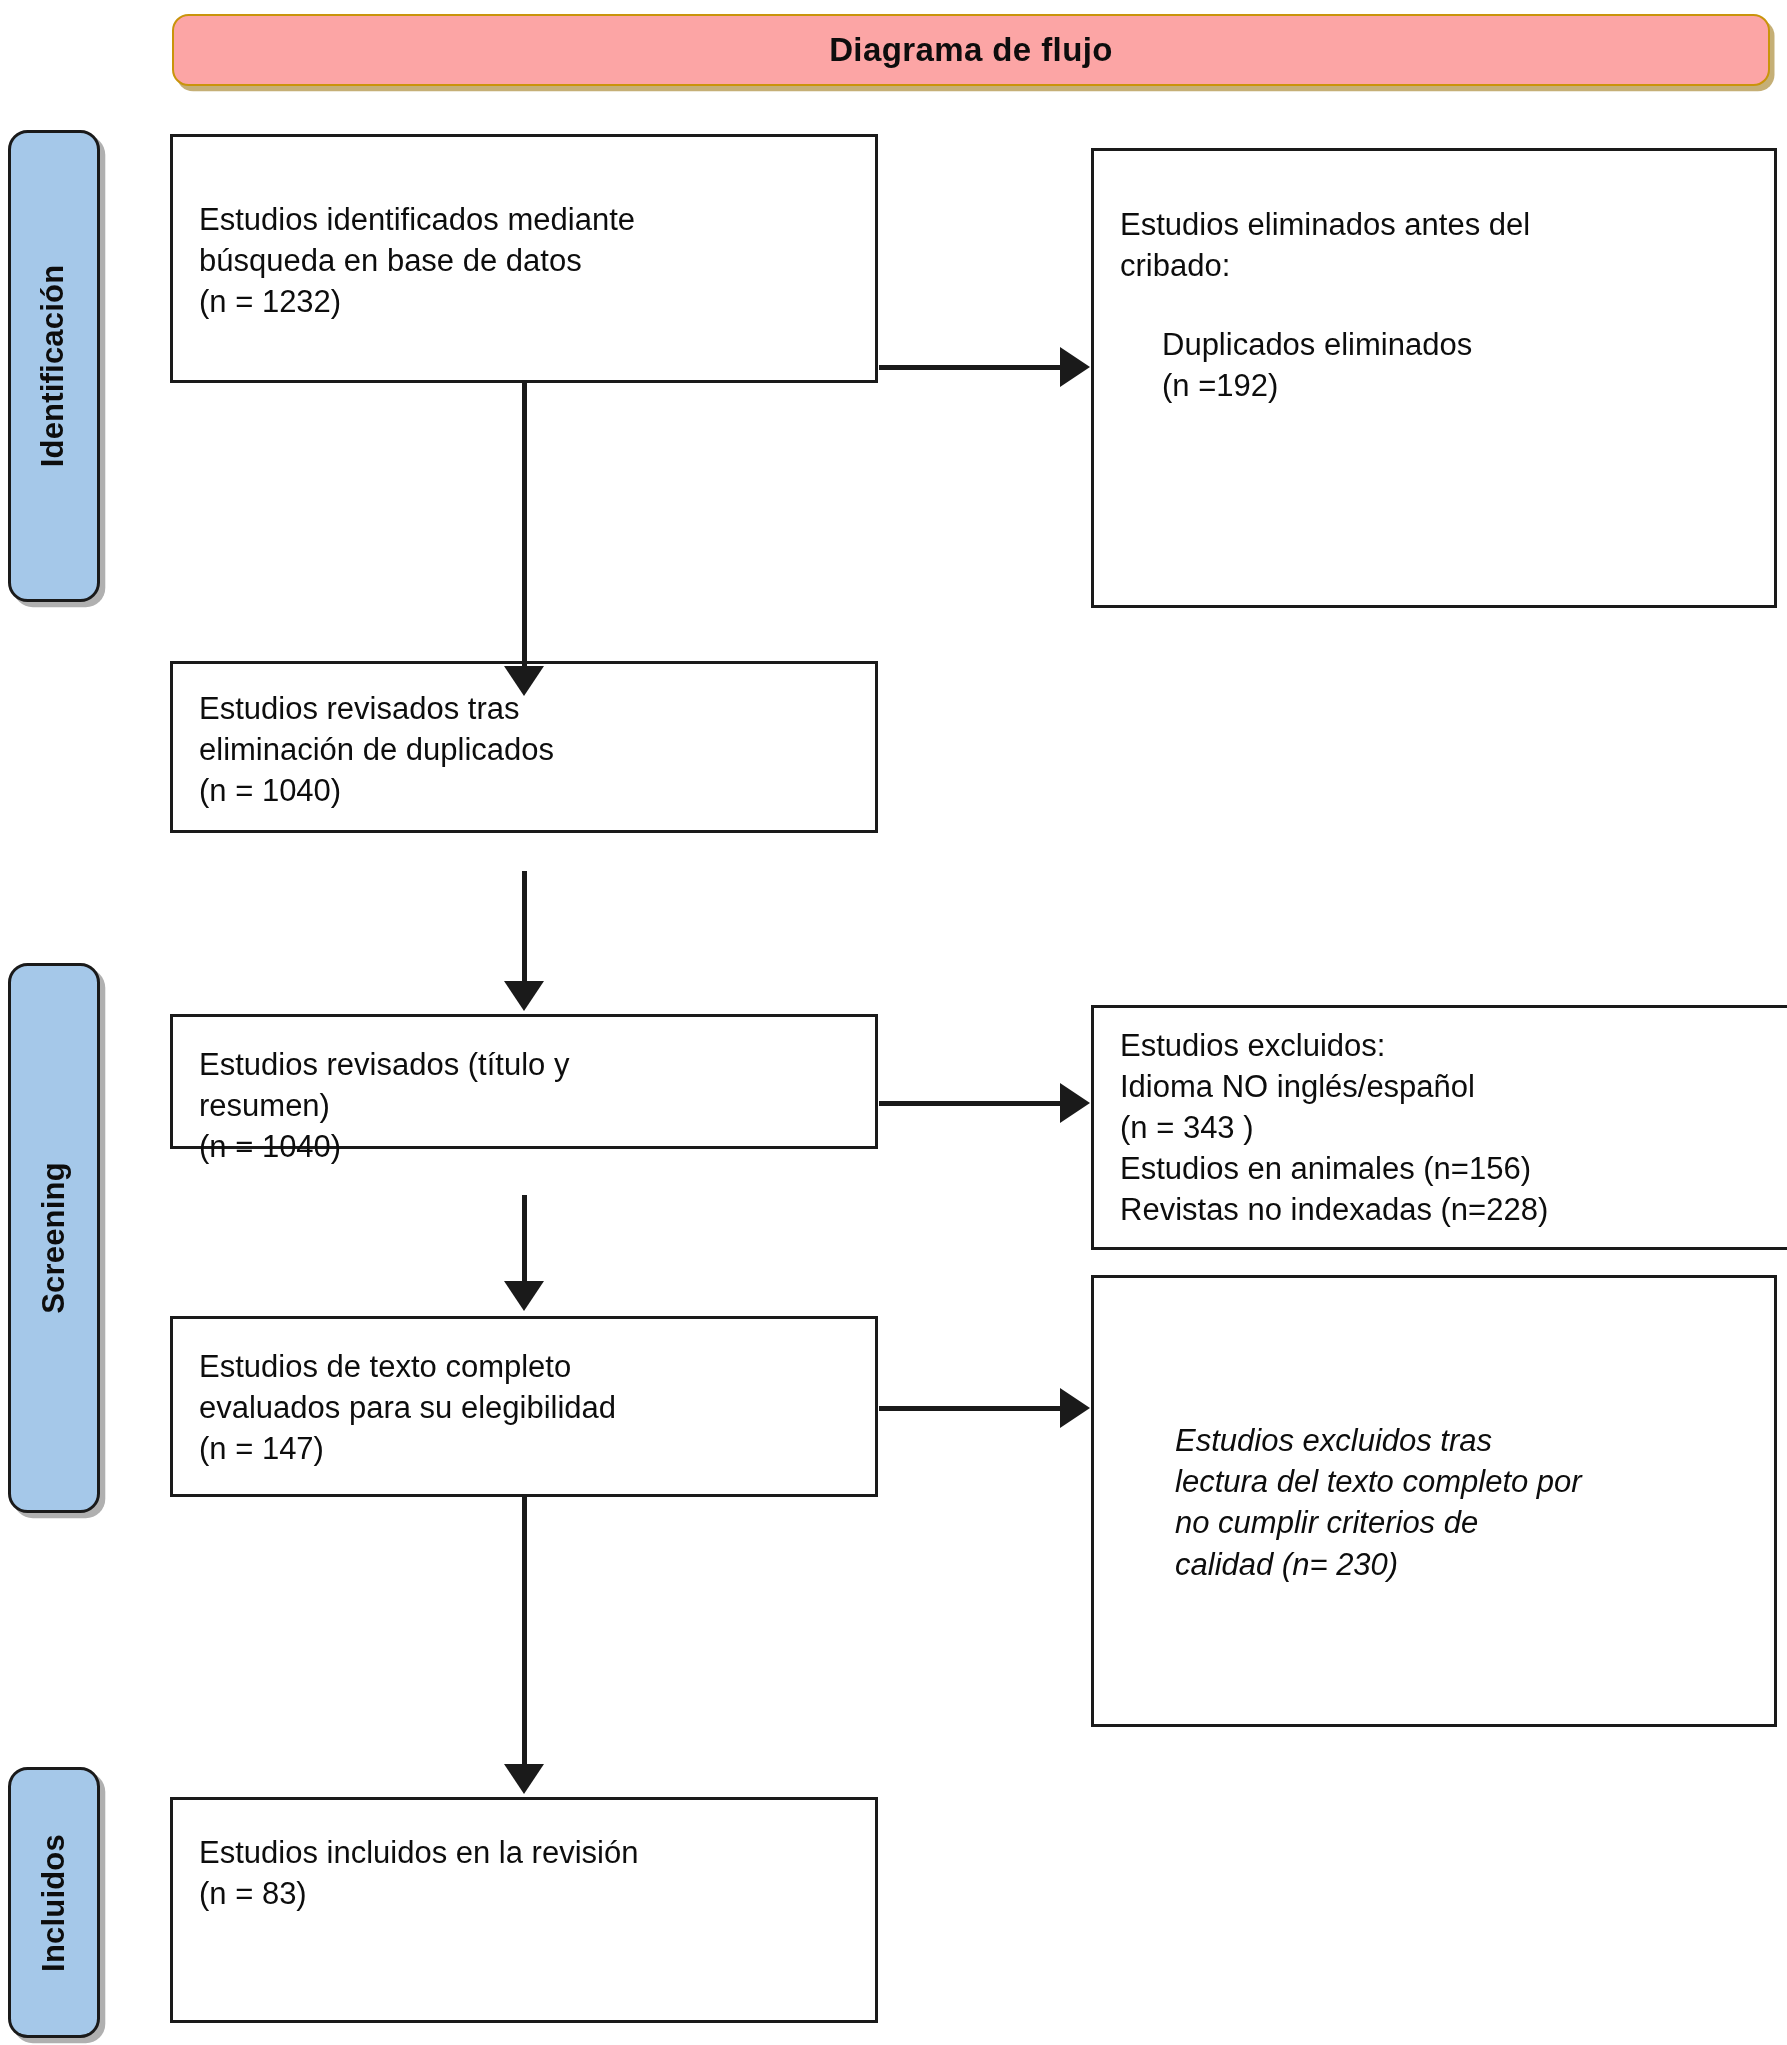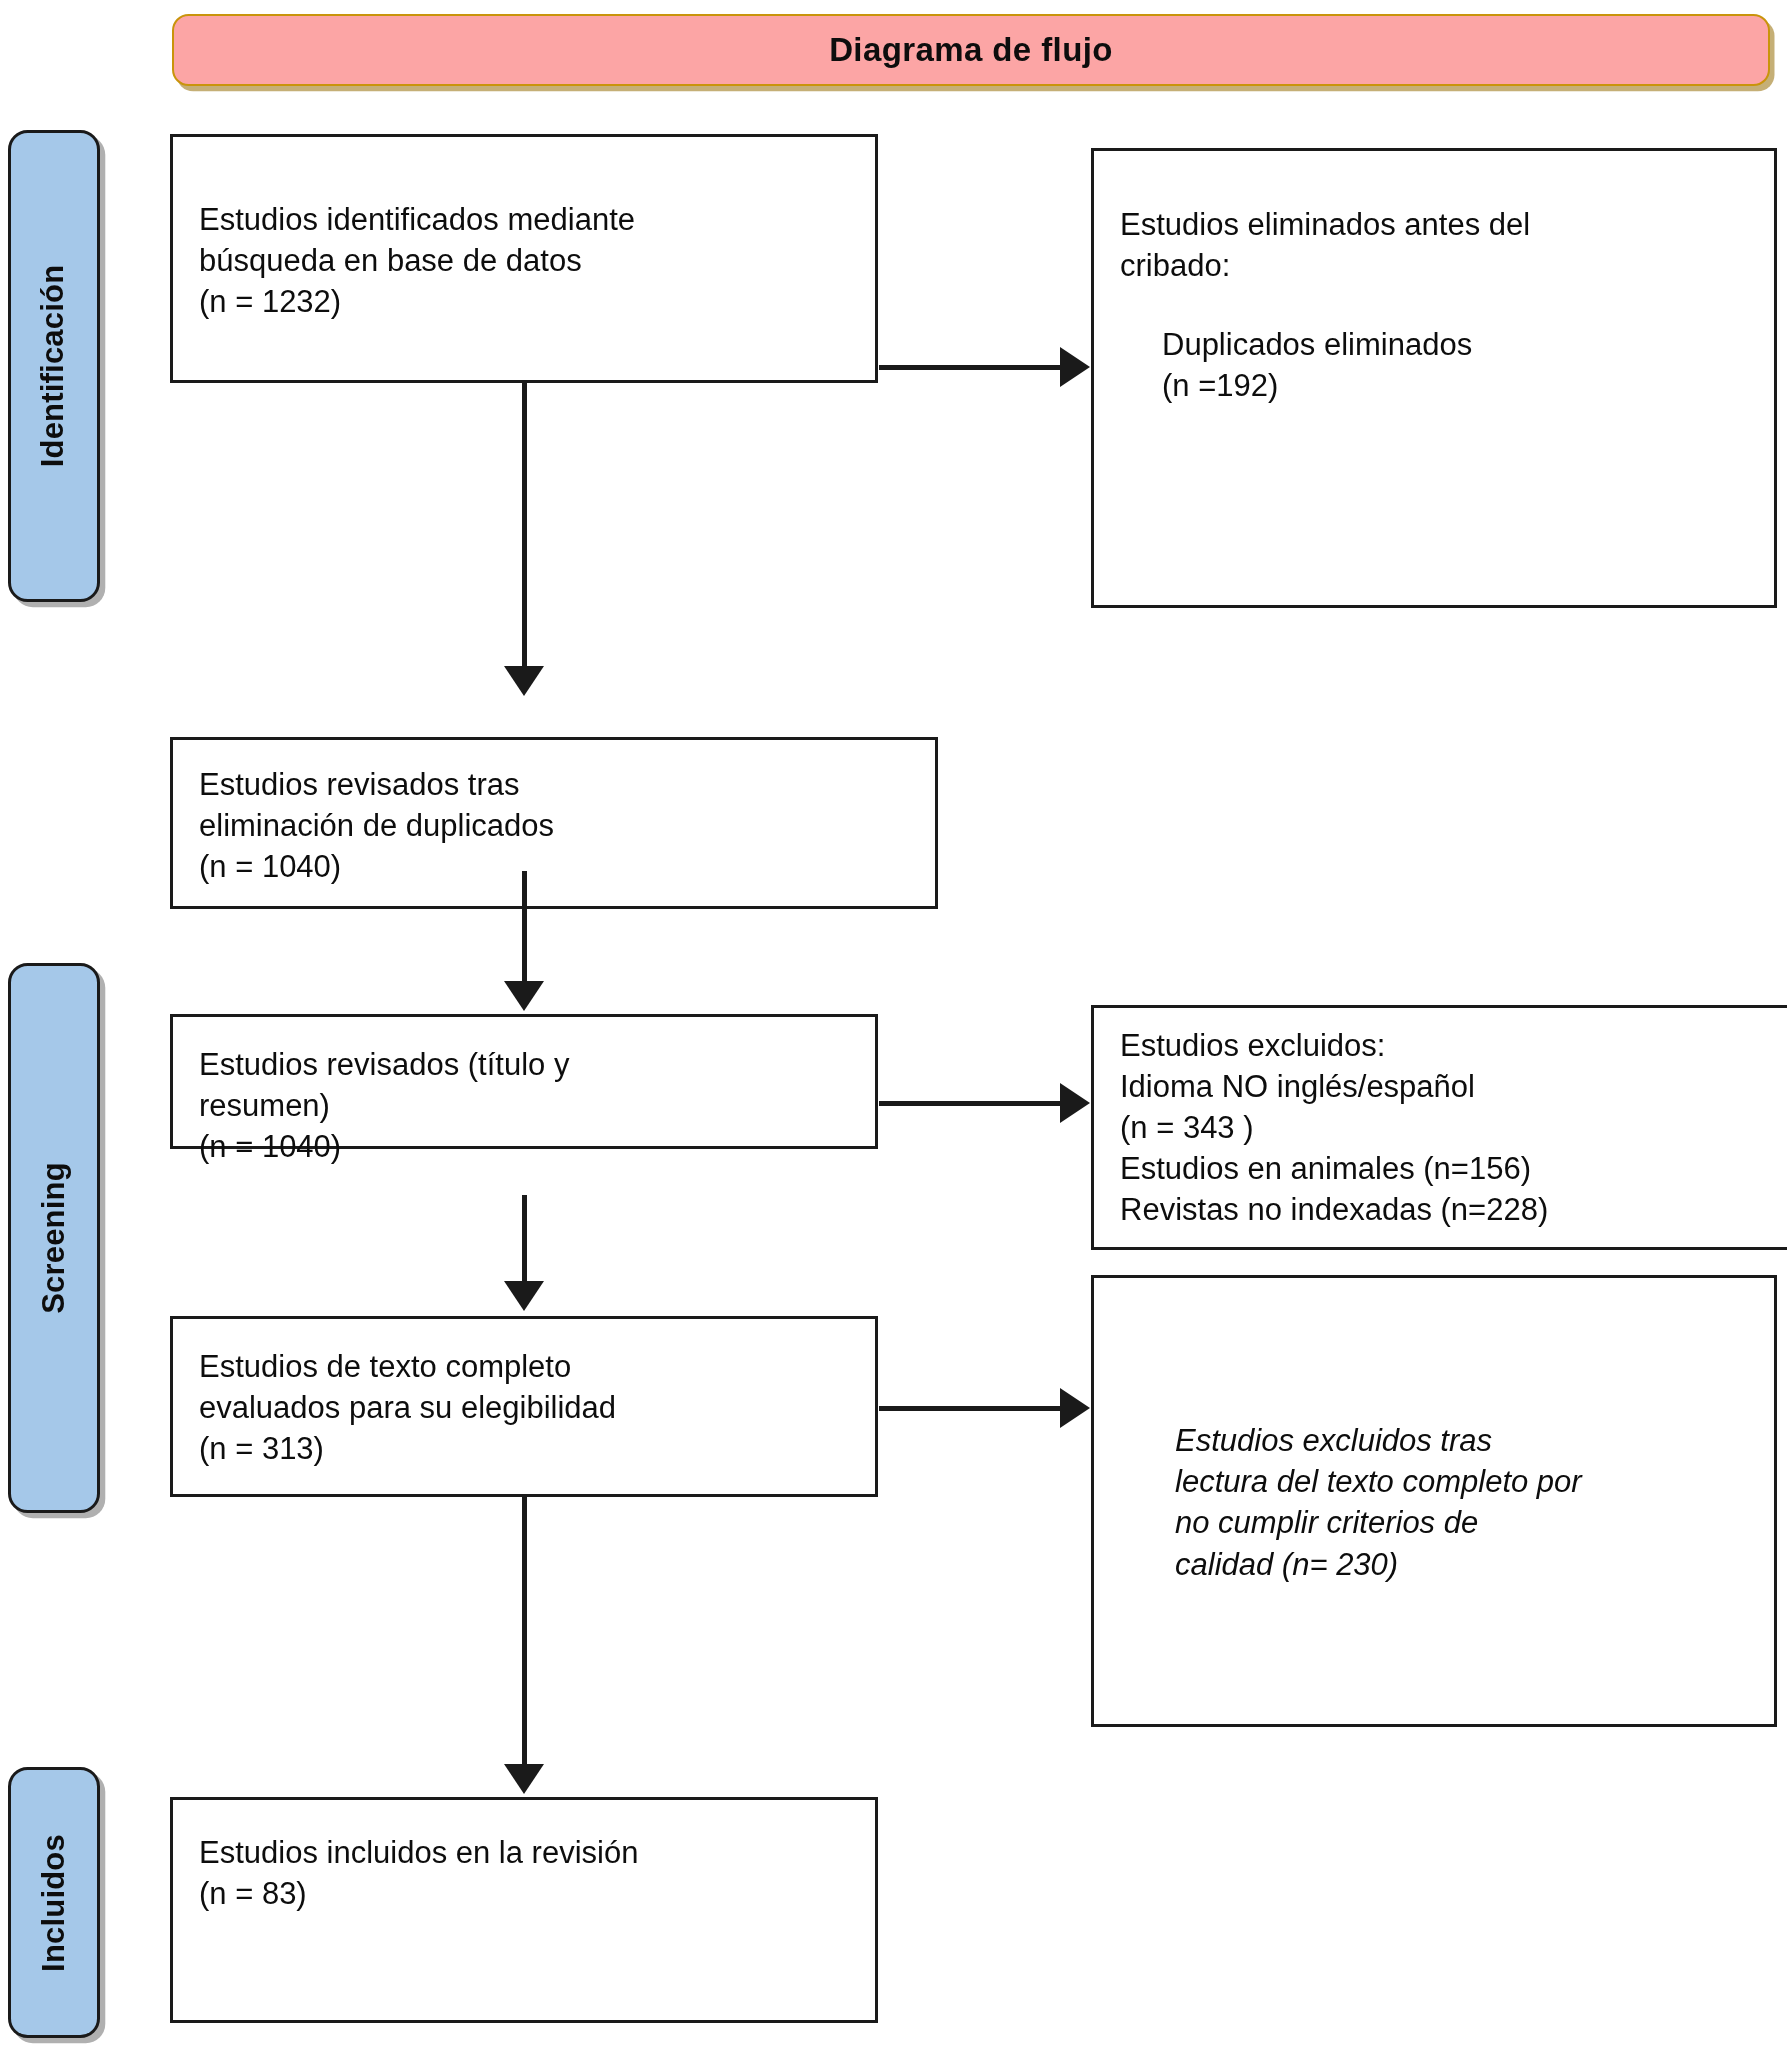--- a/index.html
+++ b/index.html
@@ -84,21 +84,21 @@
     font-size: 31px;
     line-height: 1.33;
     color: #0d0d0d;
     white-space: pre-line;
   }
 
   
   #box-identified        { left: 170px; top: 134px;  width: 708px; height: 249px; }
   #box-identified .box-text  { top: 45px; margin-top: 17px; }
 
-  #box-after-duplicates  { left: 170px; top: 737px;  width: 768px; height: 172px; }
+  #box-after-duplicates  { left: 170px; top: 661px;  width: 708px; height: 172px; }
   #box-after-duplicates .box-text { top: 24px; }
 
   #box-screened          { left: 170px; top: 1014px; width: 708px; height: 135px; }
   #box-screened .box-text { top: 27px; }
 
   #box-fulltext          { left: 170px; top: 1316px; width: 708px; height: 181px; }
   #box-fulltext .box-text { top: 27px; }
 
   #box-included          { left: 170px; top: 1797px; width: 708px; height: 226px; }
   #box-included .box-text { top: 32px; }
@@ -175,21 +175,21 @@
 
   <div class="flow-box" id="box-screened">
     <div class="box-text">Estudios revisados (título y
 resumen)
 (n = 1040)</div>
   </div>
 
   <div class="flow-box" id="box-fulltext">
     <div class="box-text">Estudios de texto completo
 evaluados para su elegibilidad
-(n = 313)</div>
+(n = 147)</div>
   </div>
 
   <div class="flow-box" id="box-included">
     <div class="box-text">Estudios incluidos en la revisión
 (n = 83)</div>
   </div>
 
   <div class="flow-box" id="box-removed-before">
     <div class="box-text">Estudios eliminados antes del
 cribado:</div>

